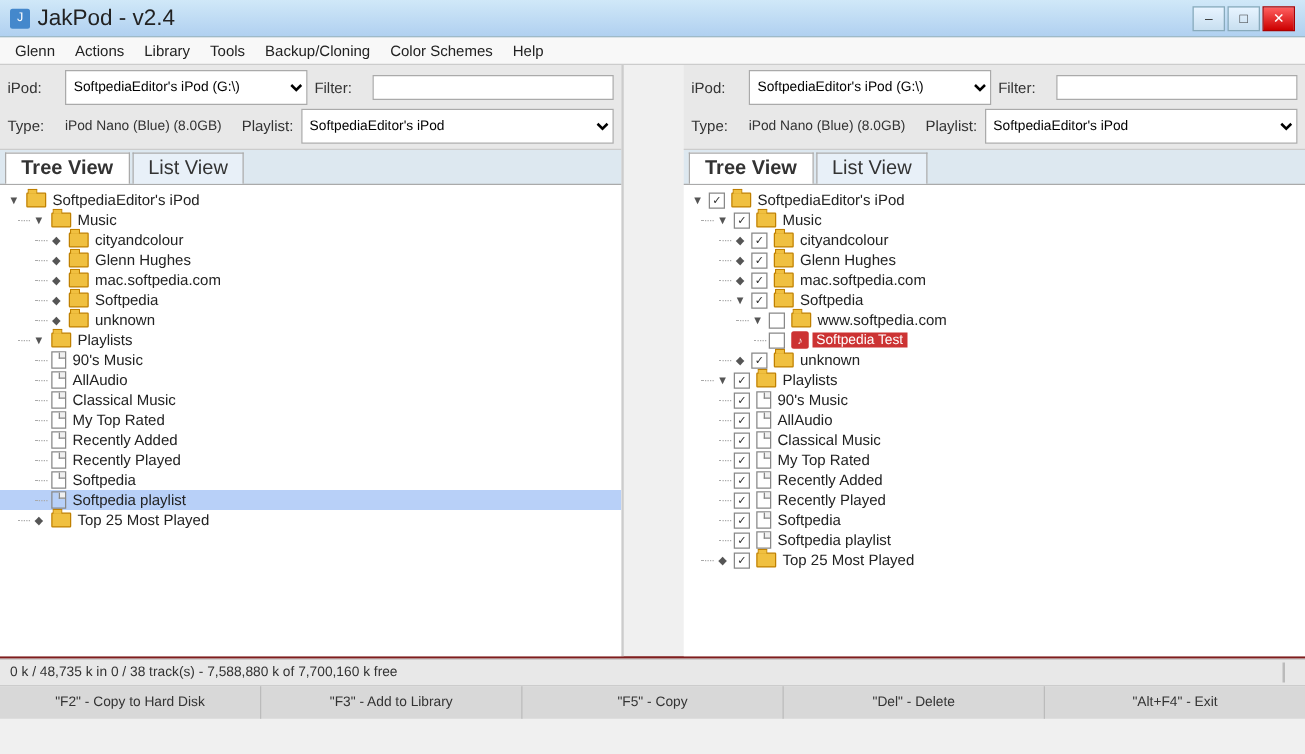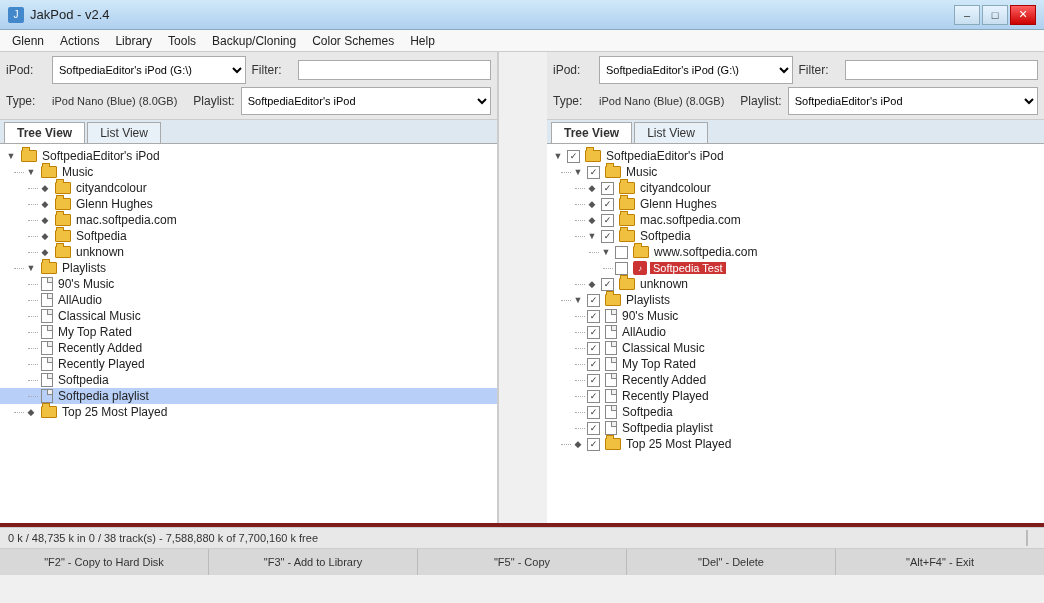--- a/index.html
+++ b/index.html
@@ -26,21 +26,21 @@
       gap: 6px;
     }
     .title-icon {
       width: 16px; height: 16px;
       background: #4488cc;
       border-radius: 2px;
       display: flex; align-items: center; justify-content: center;
       color: white; font-size: 10px;
     }
     .title-text {
-      font-size: 13px;
+      font-size: 18px;
       font-weight: normal;
       color: #222;
     }
     .title-controls {
       display: flex; gap: 2px;
     }
     .title-btn {
       width: 26px; height: 20px;
       border: 1px solid #8ab;
       background: linear-gradient(to bottom, #e8f4ff, #c8dff0);
@@ -64,21 +64,21 @@
     }
     .menu-item {
       padding: 2px 8px;
       cursor: pointer;
       color: #222;
       font-size: 12px;
     }
     .main-content {
       display: flex;
       height: calc(603px - 30px - 22px - 50px - 26px);
-      border-bottom: 4px solid #7f1d1d;
+      border-bottom: 2px solid #7f1d1d;
       gap: 48px;
     }
     .pane {
       flex: 1;
       display: flex;
       flex-direction: column;
       border-right: 2px solid #ccc;
     }
     .pane:last-child { border-right: none; }
     .pane-header {
@@ -120,21 +120,21 @@
       border-bottom: 1px solid #aaa;
       padding-top: 2px;
       padding-left: 4px;
     }
     .tab {
       padding: 3px 12px;
       border: 1px solid #aaa;
       border-bottom: none;
       background: #e8f0f8;
       cursor: pointer;
-      font-size: 12px;
+      font-size: 16px;
       color: #333;
       margin-right: 2px;
     }
     .tab.active {
       background: white;
       font-weight: bold;
     }
     .tree-view {
       flex: 1;
       overflow-y: auto;

